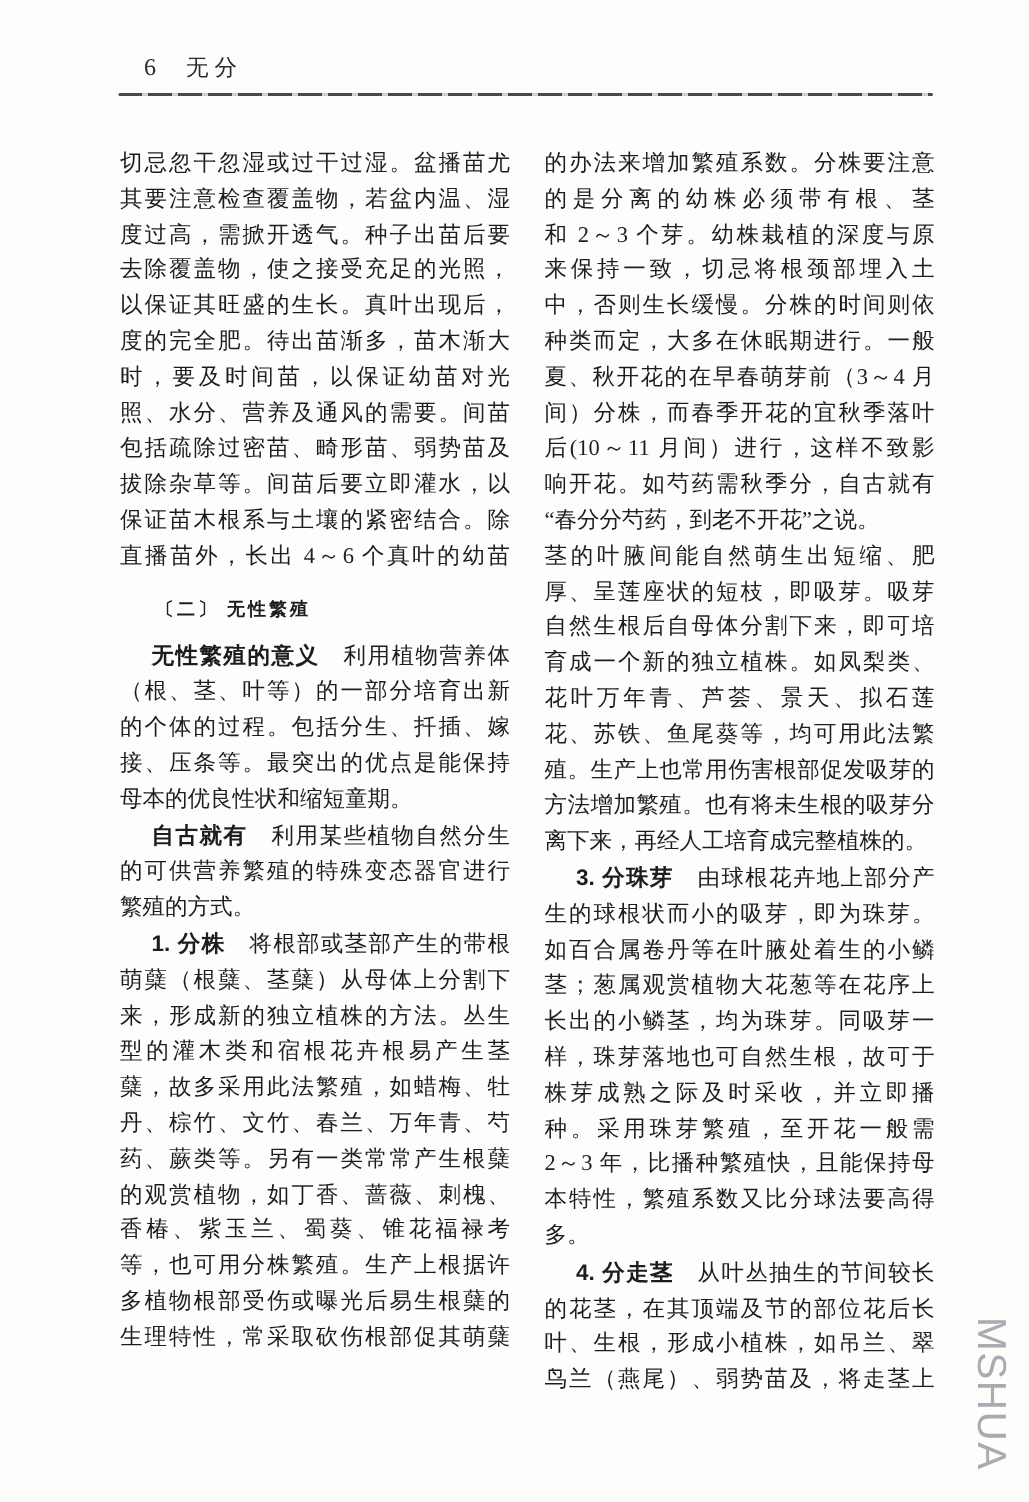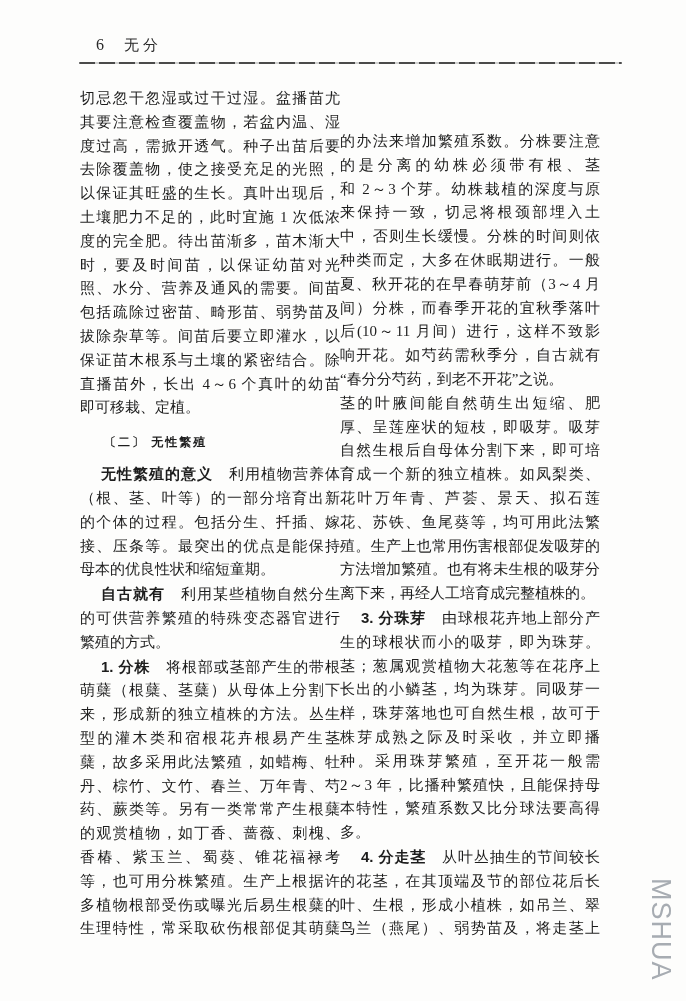--- a/index.html
+++ b/index.html
@@ -20,22 +20,22 @@
   .running-title { letter-spacing: 4px; }
   .header-rule {
     position: absolute; top: 62px; left: 79px;
     width: 543px; height: 2px;
     background: repeating-linear-gradient(90deg,
       #4a4a4a 0px, #4a4a4a 16px,
       rgba(74,74,74,0.25) 16px, rgba(74,74,74,0.25) 20px);
     border-radius: 1px;
   }
   .columns {
-    position: absolute; top: 87px; left: 80px;
-    width: 543px; display: flex;  align-items: flex-end;
+    position: absolute; top: 98px; left: 80px;
+    width: 543px; display: flex; gap: 23px;
   }
   .col { width: 260px; font-size: 15px; line-height: 23.8px; }
   .line {
     text-align: justify;
     text-align-last: justify;
     white-space: normal;
     overflow: hidden;
   }
   .line.short { text-align-last: left; font-family: Liberation Serif, serif; }
   .line.indent { text-indent: 1.4em; }
@@ -72,29 +72,27 @@
 
 <div class="header-rule"></div>
 
 <div class="columns">
   <div class="col" id="left-col">
       <div class="line">切忌忽干忽湿或过干过湿。盆播苗尤</div>
       <div class="line">其要注意检查覆盖物，若盆内温、湿</div>
       <div class="line">度过高，需掀开透气。种子出苗后要</div>
       <div class="line">去除覆盖物，使之接受充足的光照，</div>
       <div class="line">以保证其旺盛的生长。真叶出现后，</div>
-      <div class="line">土壤肥力不足的，此时宜施 1 次低浓</div>
       <div class="line">度的完全肥。待出苗渐多，苗木渐大</div>
       <div class="line">时，要及时间苗，以保证幼苗对光</div>
       <div class="line">照、水分、营养及通风的需要。间苗</div>
       <div class="line">包括疏除过密苗、畸形苗、弱势苗及</div>
       <div class="line">拔除杂草等。间苗后要立即灌水，以</div>
       <div class="line">保证苗木根系与土壤的紧密结合。除</div>
       <div class="line">直播苗外，长出 4～6 个真叶的幼苗</div>
-      <div class="line short">即可移栽、定植。</div>
       <div class="line heading">〔二〕 无性繁殖</div>
       <div class="line indent"><b>无性繁殖的意义</b>　利用植物营养体</div>
       <div class="line">（根、茎、叶等）的一部分培育出新</div>
       <div class="line">的个体的过程。包括分生、扦插、嫁</div>
       <div class="line">接、压条等。最突出的优点是能保持</div>
       <div class="line short">母本的优良性状和缩短童期。</div>
       <div class="line indent"><b>自古就有</b>　利用某些植物自然分生</div>
       <div class="line">的可供营养繁殖的特殊变态器官进行</div>
       <div class="line short">繁殖的方式。</div>
       <div class="line indent"><b>1. 分株</b>　将根部或茎部产生的带根</div>
@@ -126,20 +124,21 @@
       <div class="line">厚、呈莲座状的短枝，即吸芽。吸芽</div>
       <div class="line">自然生根后自母体分割下来，即可培</div>
       <div class="line">育成一个新的独立植株。如凤梨类、</div>
       <div class="line">花叶万年青、芦荟、景天、拟石莲</div>
       <div class="line">花、苏铁、鱼尾葵等，均可用此法繁</div>
       <div class="line">殖。生产上也常用伤害根部促发吸芽的</div>
       <div class="line">方法增加繁殖。也有将未生根的吸芽分</div>
       <div class="line short">离下来，再经人工培育成完整植株的。</div>
       <div class="line indent"><b>3. 分珠芽</b>　由球根花卉地上部分产</div>
       <div class="line">生的球根状而小的吸芽，即为珠芽。</div>
+      <div class="line">如百合属卷丹等在叶腋处着生的小鳞</div>
       <div class="line">茎；葱属观赏植物大花葱等在花序上</div>
       <div class="line">长出的小鳞茎，均为珠芽。同吸芽一</div>
       <div class="line">样，珠芽落地也可自然生根，故可于</div>
       <div class="line">株芽成熟之际及时采收，并立即播</div>
       <div class="line">种。采用珠芽繁殖，至开花一般需</div>
       <div class="line">2～3 年，比播种繁殖快，且能保持母</div>
       <div class="line">本特性，繁殖系数又比分球法要高得</div>
       <div class="line short">多。</div>
       <div class="line indent"><b>4. 分走茎</b>　从叶丛抽生的节间较长</div>
       <div class="line">的花茎，在其顶端及节的部位花后长</div>

